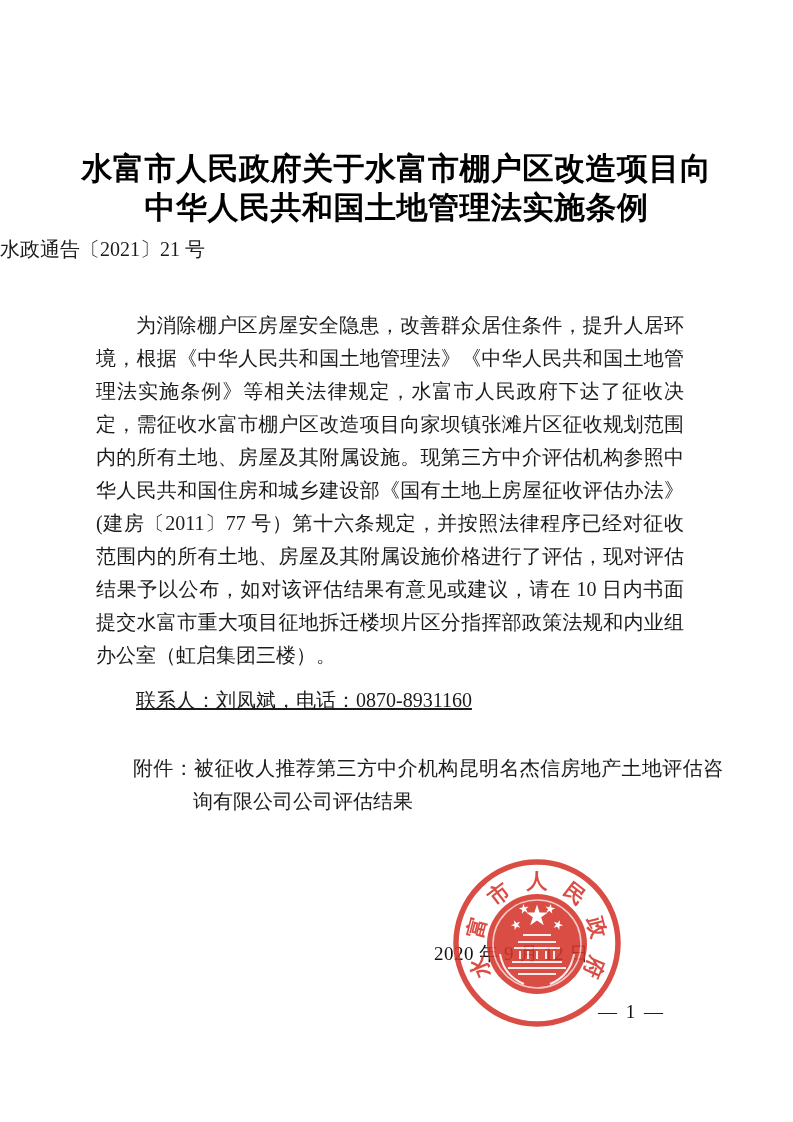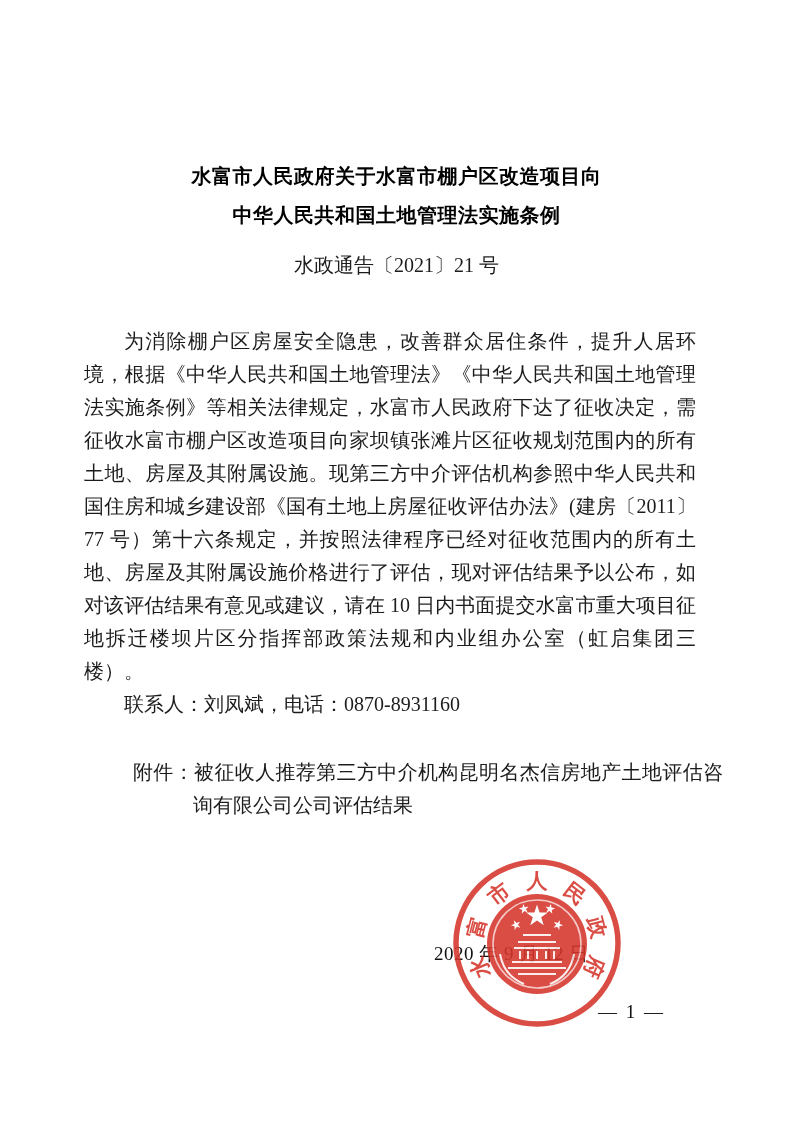--- a/index.html
+++ b/index.html
@@ -7,45 +7,45 @@
     position: relative;
     width: 793px;
     height: 1122px;
     margin: 0 auto;
     background: #ffffff;
     overflow: hidden;
     font-family: "Liberation Serif", "DejaVu Serif", serif;
     color: #212121;
   }
   .title {
-    margin: 16px;
+    margin: 8px;
     padding-top: 141px;
     text-align: center;
-    font-size: 20px;
+    font-size: 31px;
     line-height: 39px;
     font-weight: 700;
     color: #000000;
     letter-spacing: 0.5px;
   }
   .docnum {
-    text-align: center;
+    text-align: left;
     font-size: 20px;
     line-height: 28px;
     color: #1c1c1c;
   }
   .body-block {
     margin: 46px 97px 0 84px;
     font-size: 20px;
     line-height: 33px;
     text-align: justify;
     color: #1c1c1c;
   }
-  .body-block p { margin: 0; }
+  .body-block p { margin: 12px; }
   .para   { text-indent: 40px; }
-  .indent { text-indent: 40px; }
+  .indent { text-indent: 40px; text-decoration: underline; }
   .attachment {
     margin: 35px 0 17px 133px;
     width: 530px;
     font-size: 20px;
     line-height: 33px;
     padding-left: 60px;
     text-indent: -60px;
     text-align: justify;
     color: #1c1c1c;
   }

